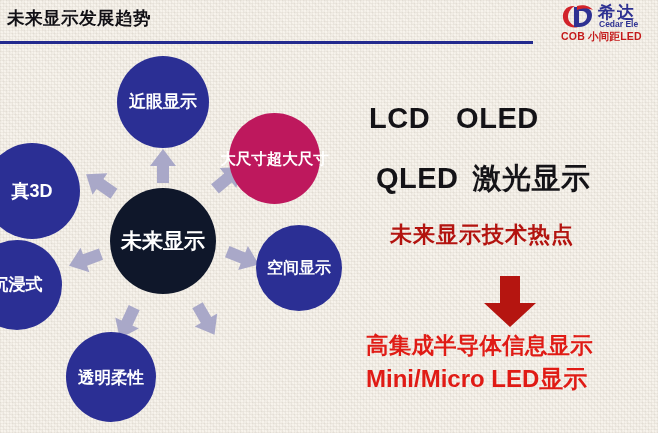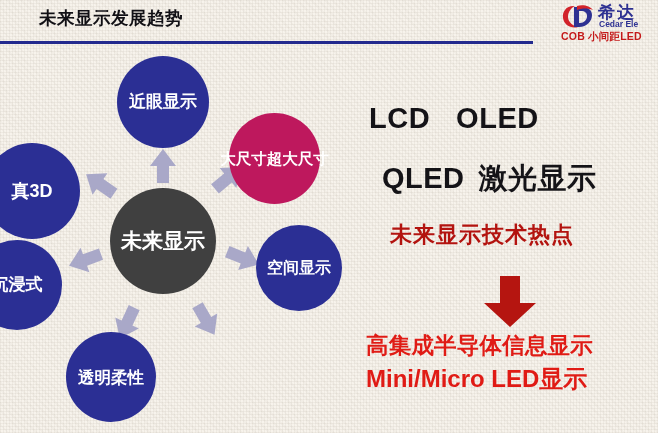--- a/index.html
+++ b/index.html
@@ -37,21 +37,20 @@
     width: 658px; height: 48px;
   }
   #slide-title {
     position: absolute;
     left: 7px; top: 6px;
     font-size: 17.5px;
     font-weight: bold;
     color: #111015;
     letter-spacing: .5px;
     white-space: nowrap;
-    margin-left: 32px;
   }
   #title-rule {
     position: absolute;
     left: 0; top: 41px;
     width: 533px; height: 3px;
     background: #232a8e;
   }
 
   
   #logo {
@@ -106,40 +105,40 @@
     justify-content: center;
     color: #ffffff;
     font-weight: bold;
     text-align: center;
     line-height: 1.12;
     z-index: 3;
   }
   .node span { display: block; white-space: nowrap; }
   .node-blue  { background: #2b2f94; }
   .node-red   { background: #be185d; }
-  .node-core  { background: #404040; align-items: center; }
+  .node-core  { background: #0f172a; align-items: center; }
 
   #arrows { position: absolute; inset: 0; z-index: 2; }
 
   
   #right {
     position: absolute;
     left: 352px; top: 48px;
     width: 306px; height: 385px;
   }
   .tech-row {
     position: absolute;
     font-weight: bold;
     color: #141317;
     white-space: nowrap;
     font-size: 29px;
     letter-spacing: .5px;
   }
   #tech-row-1 { left: 17px; top: 54px; }
-  #tech-row-2 { left: 30px; top: 111px; text-align: right; }
+  #tech-row-2 { left: 24px; top: 111px; text-align: right; }
   .tech-gap { display: inline-block; width: 26px; }
   .tech-gap-sm { display: inline-block; width: 14px; }
 
   #hotspot {
     position: absolute;
     left: 38px; top: 172px;
     font-size: 22px;
     font-weight: bold;
     color: #b3130f;
     white-space: nowrap;

